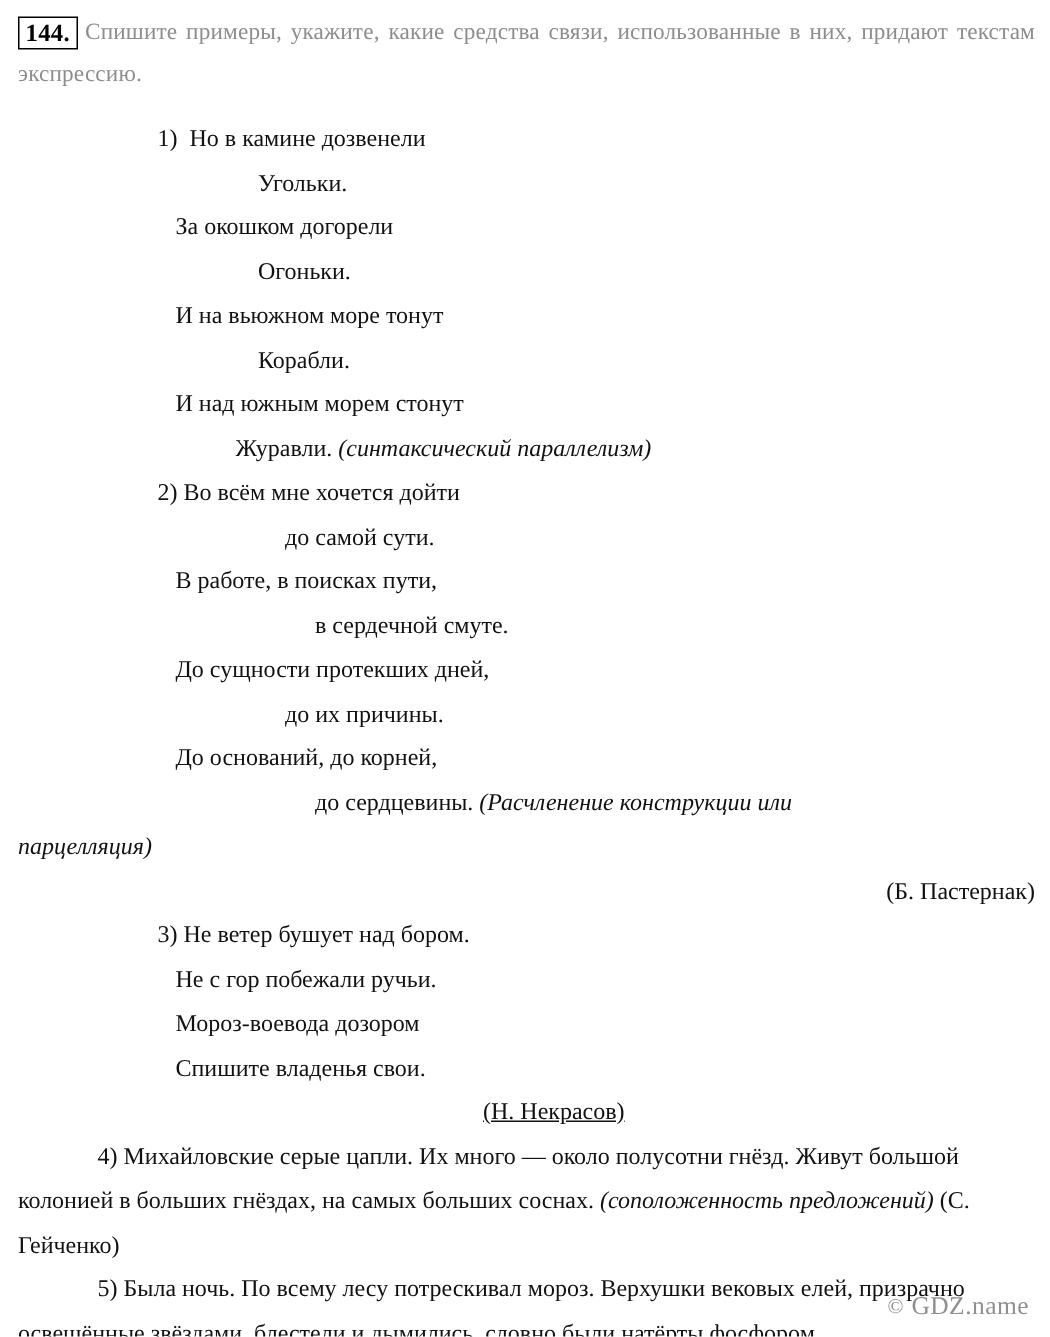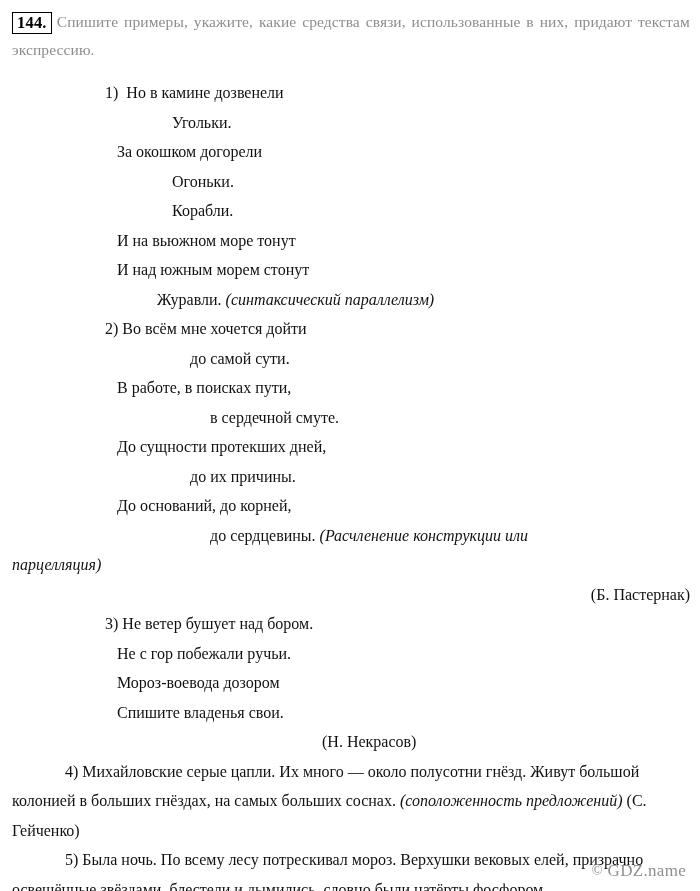--- a/index.html
+++ b/index.html
@@ -70,21 +70,21 @@
   .vline.ind3      { padding-left: 178px; }
   .vline.ind4      { padding-left: 198px; }
 
   .attrib {
     white-space: pre;
     margin: 0;
     height: 29.5px;
   }
   .attrib.a-blok     { padding-left: 310px; }
   .attrib.a-paster   { padding-left: 298px; text-align: right; }
-  .attrib.a-nekr     { padding-left: 310px; }
+  .attrib.a-nekr     { padding-left: 310px; text-decoration: underline; }
 
   .note {
     font-style: italic;
   }
 
   .runon {
     white-space: pre;
     margin: 0;
     height: 29.5px;
     padding-left: 145px;
@@ -125,22 +125,22 @@
     <span class="ex-num">144.</span><span class="task-head-text">Спишите примеры, укажите, какие средства связи, использованные в них, придают текстам экспрессию.</span>
   </p>
 
   <div class="body">
 
     <div class="verse">
       <div class="vline item"><span>1)</span>  <span>Но в камине дозвенели</span></div>
       <div class="vline ind2">Угольки.</div>
       <div class="vline flush">За окошком догорели</div>
       <div class="vline ind2">Огоньки.</div>
+      <div class="vline flush">И на вьюжном море тонут</div>
       <div class="vline ind2">Корабли.</div>
-      <div class="vline flush">И на вьюжном море тонут</div>
       <div class="vline flush">И над южным морем стонут</div>
       <div class="runon gap-before"><span>Журавли.</span> <span class="note">(синтаксический параллелизм)</span></div>
     </div>
 
     <div class="verse">
       <div class="vline item"><span>2)</span> <span>Во всём мне хочется дойти</span></div>
       <div class="vline ind3">до самой сути.</div>
       <div class="vline flush">В работе, в поисках пути,</div>
       <div class="vline ind4">в сердечной смуте.</div>
       <div class="vline flush">До сущности протекших дней,</div>

